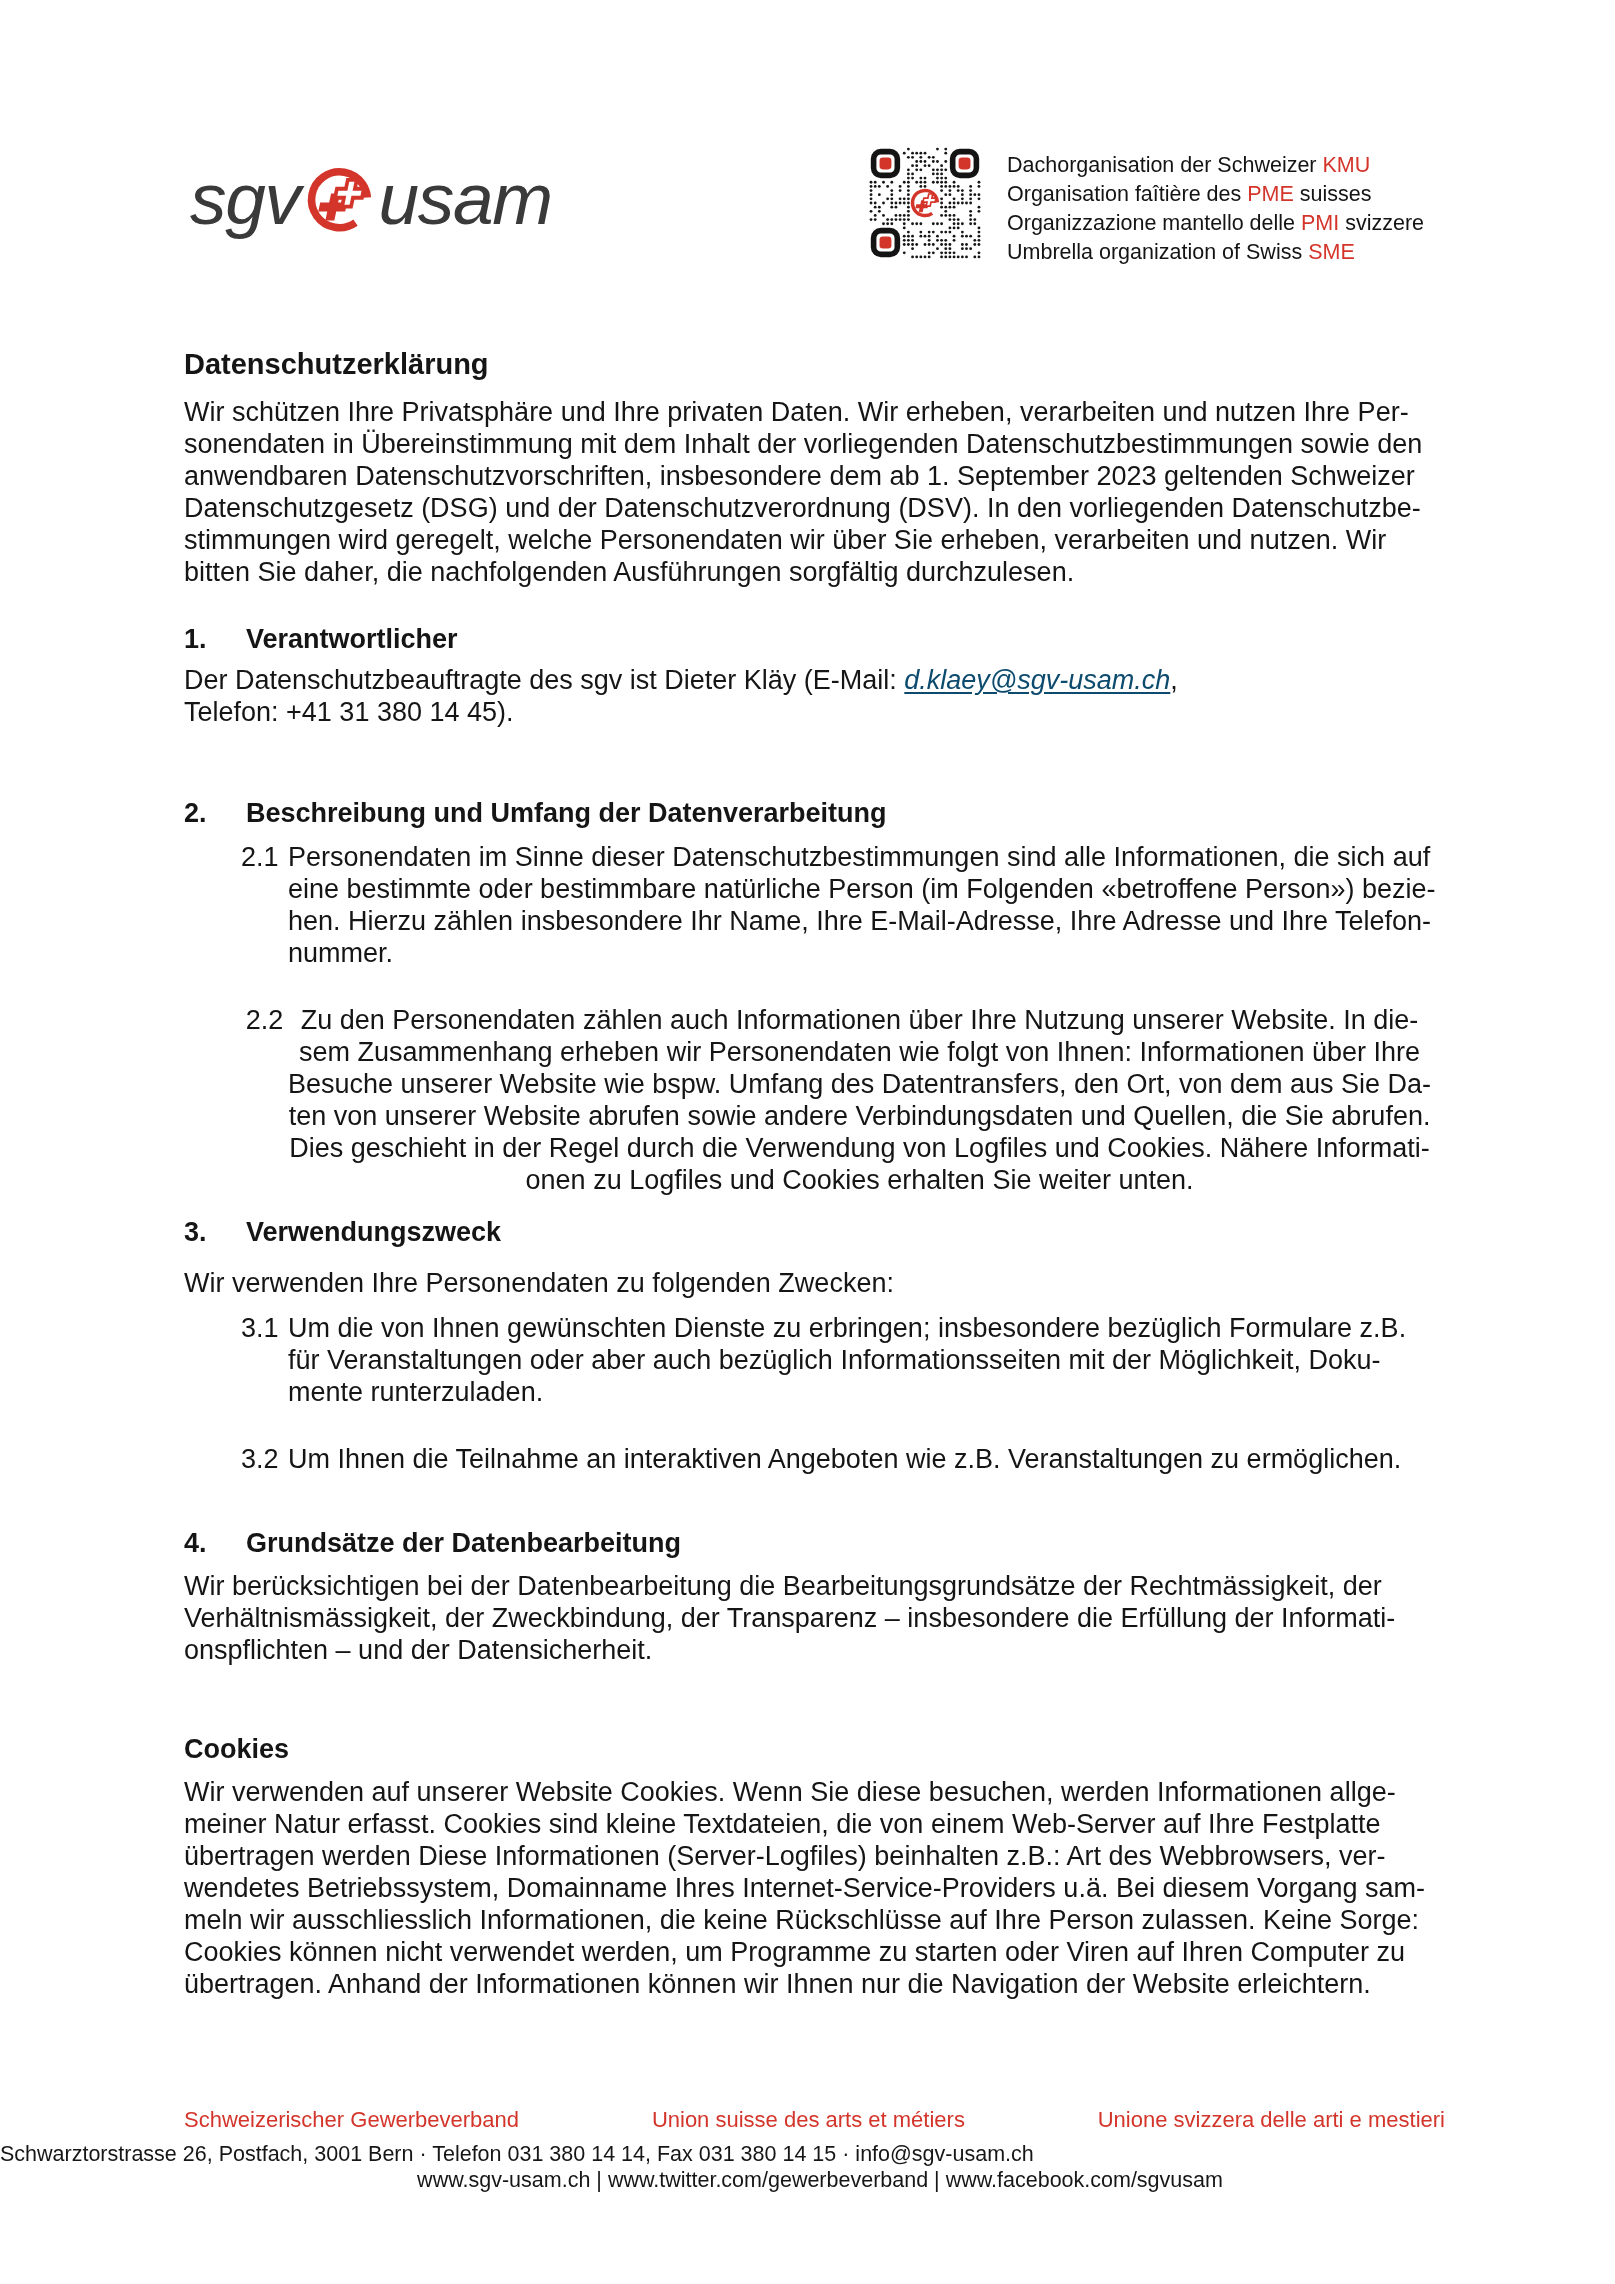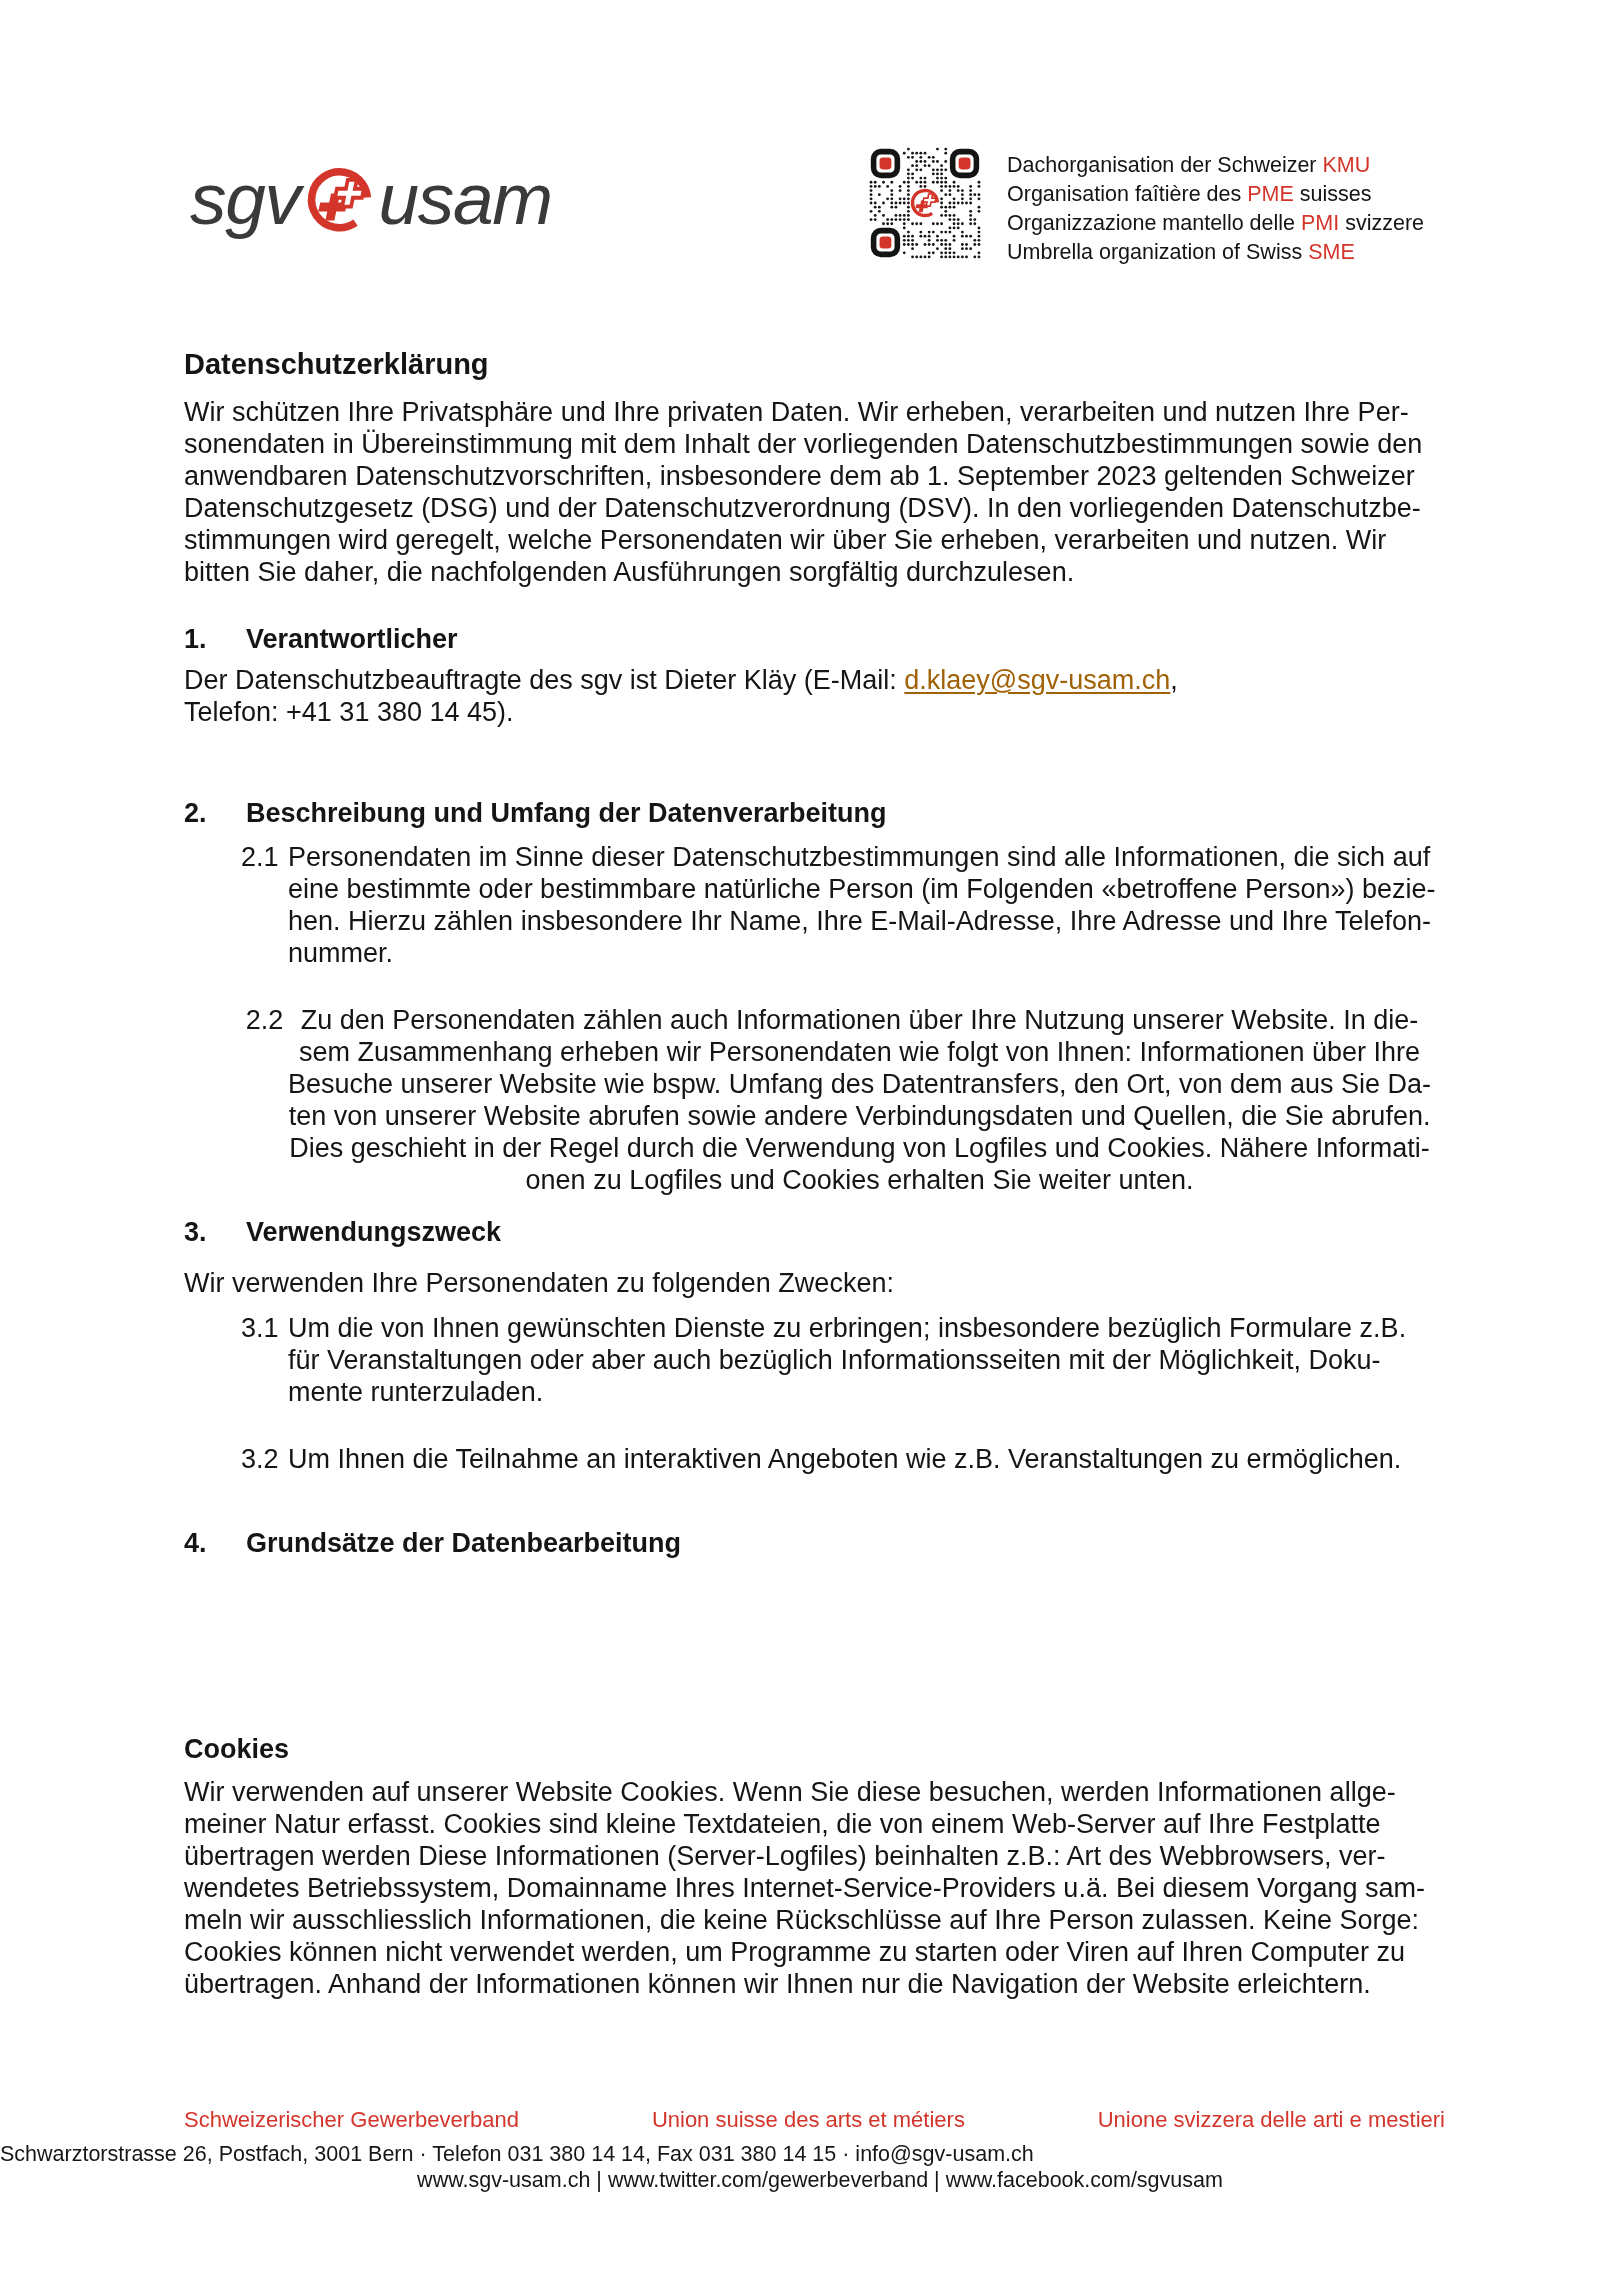--- a/index.html
+++ b/index.html
@@ -41,21 +41,21 @@
   .s1body{top:664px;}
   .item{display:flex;margin-left:57px;width:1219px;}
   .item .num{flex:0 0 47px;}
   .i21{top:841px;}
   .i22{top:1004px;text-align:center;}
   .lead3{top:1267px;}
   .i31{top:1312px;}
   .i32{top:1443px;}
   .s4body{top:1570px;}
   .cookiesbody{top:1776px;}
-  .email-link{color:#a16207;text-decoration:underline;text-underline-offset:3.3px;}
+  .email-link{color:#0c4a6e;text-decoration:underline;text-underline-offset:3.3px;font-style:italic;}
   
   .footer-orgs{left:184px;top:2107px;width:1261px;display:flex;justify-content:space-between;
                font-size:22px;color:var(--red,#d4352b);line-height:26px;}
   .footer-line1{left:0;top:2141px;width:1616px;text-align:left;font-size:21.5px;color:#161616;line-height:26px;}
   .footer-line2{left:12px;top:2167px;width:1616px;text-align:center;font-size:21.5px;color:#161616;line-height:26px;}
 </style>
 </head>
 <body>
 
 <div class="page">
@@ -397,20 +397,21 @@
     <div class="item">
       <span class="num">3.2</span>
       <span>Um Ihnen die Teilnahme an interaktiven Angeboten wie z.B. Veranstaltungen zu ermöglichen.</span>
     </div>
   </div>
 
   <div class="abs doc h h4">
     <span class="num">4.</span>
     <span>Grundsätze der Datenbearbeitung</span>
   </div>
+  <div class="abs doc s4body">Wir berücksichtigen bei der Datenbearbeitung die Bearbeitungsgrundsätze der Rechtmässigkeit, der<br>Verhältnismässigkeit, der Zweckbindung, der Transparenz – insbesondere die Erfüllung der Informati-<br>onspflichten – und der Datensicherheit.</div>
 
   <div class="abs doc hplain hcookies">Cookies</div>
   <div class="abs doc cookiesbody">Wir verwenden auf unserer Website Cookies. Wenn Sie diese besuchen, werden Informationen allge-<br>meiner Natur erfasst. Cookies sind kleine Textdateien, die von einem Web-Server auf Ihre Festplatte<br>übertragen werden Diese Informationen (Server-Logfiles) beinhalten z.B.: Art des Webbrowsers, ver-<br>wendetes Betriebssystem, Domainname Ihres Internet-Service-Providers u.ä. Bei diesem Vorgang sam-<br>meln wir ausschliesslich Informationen, die keine Rückschlüsse auf Ihre Person zulassen. Keine Sorge:<br>Cookies können nicht verwendet werden, um Programme zu starten oder Viren auf Ihren Computer zu<br>übertragen. Anhand der Informationen können wir Ihnen nur die Navigation der Website erleichtern.</div>
 
   <div class="abs footer-orgs">
     <span>Schweizerischer Gewerbeverband</span>
     <span>Union suisse des arts et métiers</span>
     <span>Unione svizzera delle arti e mestieri</span>
   </div>
   <div class="abs footer-line1">Schwarztorstrasse 26, Postfach, 3001 Bern  ·  Telefon 031 380 14 14, Fax 031 380 14 15  ·  info@sgv-usam.ch</div>

